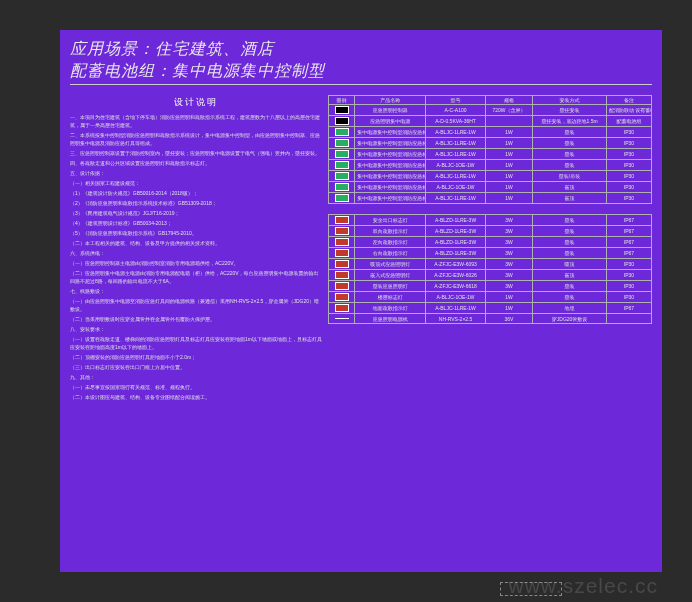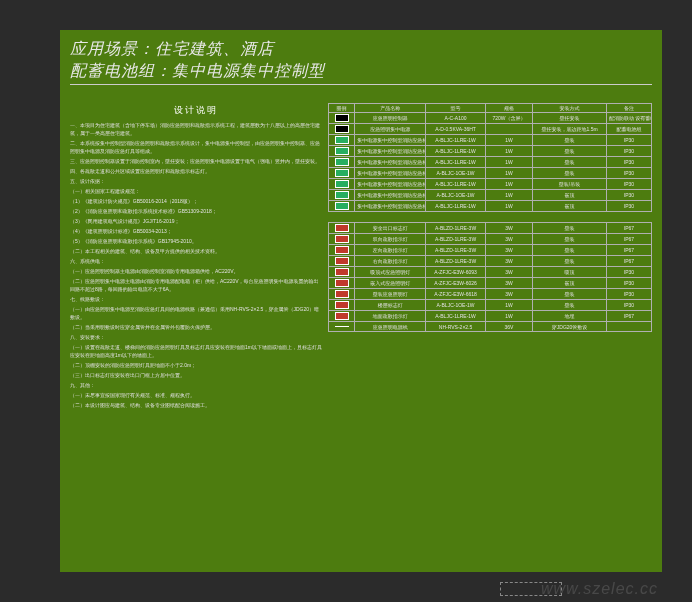--- a/index.html
+++ b/index.html
@@ -8,40 +8,40 @@
     height: 602px;
     background: #2b2b2b;
     font-family: "SimSun", "Microsoft YaHei", sans-serif;
     color: #fff;
     position: relative;
     overflow: hidden;
   }
   .canvas {
     position: absolute;
     left: 60px; top: 30px; right: 30px; bottom: 30px;
-    background: #4d7c0f;
+    background: #6d28d9;
     padding: 8px 10px;
   }
   .header-text {
     font-size: 16px;
     font-style: italic;
     letter-spacing: 1px;
     color: #e8e8e8;
     line-height: 22px;
   }
   .divider {
     border: none;
     border-top: 1px solid #ccc;
     margin: 2px 0 4px 0;
     width: 100%;
   }
   .content {
     display: flex;
     gap: 6px;
-    margin-top: 18px;
+    margin-top: 10px;
   }
   .left-col {
     flex: 1.05;
     font-size: 5px;
     color: #e0e0e0;
     line-height: 1.6;
   }
   .left-title {
     text-align: center;
     font-size: 9px;
@@ -87,22 +87,21 @@
     vertical-align: middle;
   }
   .sym-red { background: #c0392b; border: 1px solid #fff; }
   .sym-green { background: #27ae60; border: 1px solid #fff; }
   .sym-box { background: #000; border: 1px solid #fff; }
   .sym-dash { width: 14px; height: 1px; background: #fff; margin: 3px auto; border:none;}
   .watermark {
     position: absolute;
     right: 34px;
     bottom: 4px;
-    font-size: 16px;
-    font-style: italic;
+    font-size: 21px;
     font-family: "Arial", sans-serif;
     color: rgba(160,160,160,0.25);
     letter-spacing: 1px;
     pointer-events: none;
   }
   .crop-box {
     position: absolute;
     right: 130px;
     bottom: 6px;
     width: 62px;

